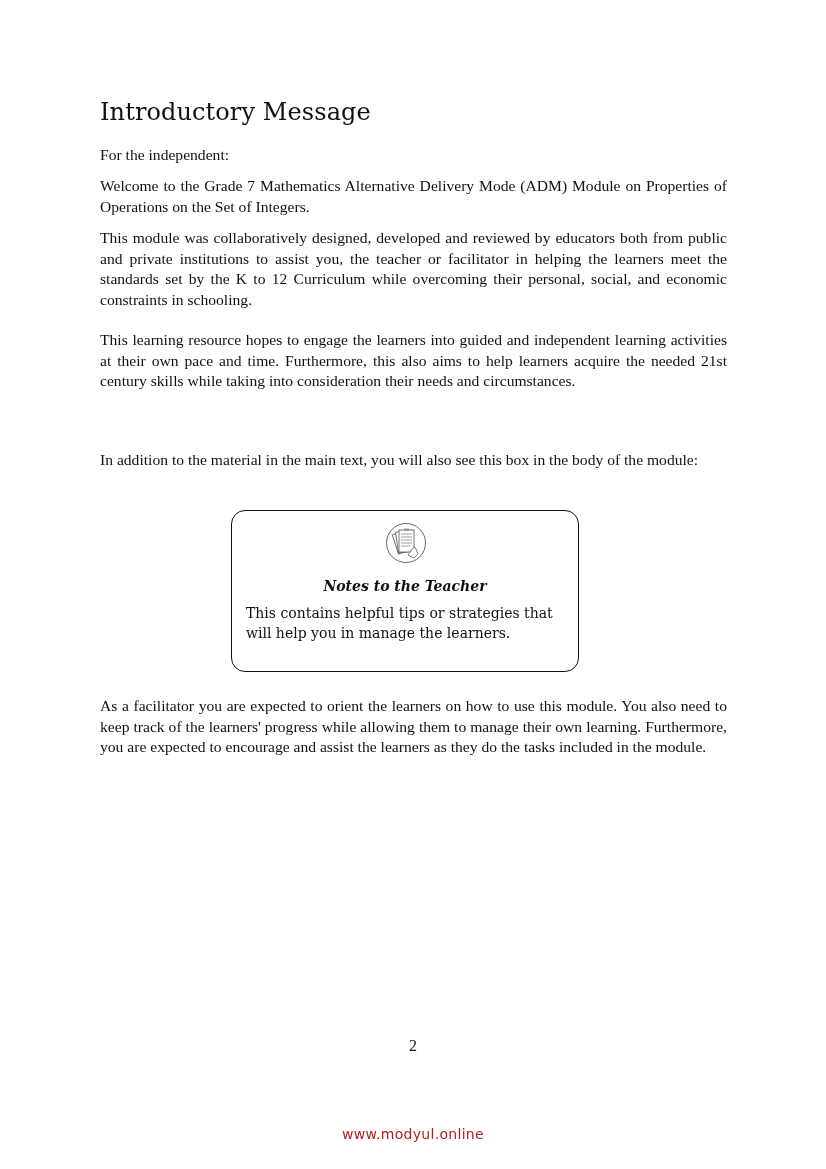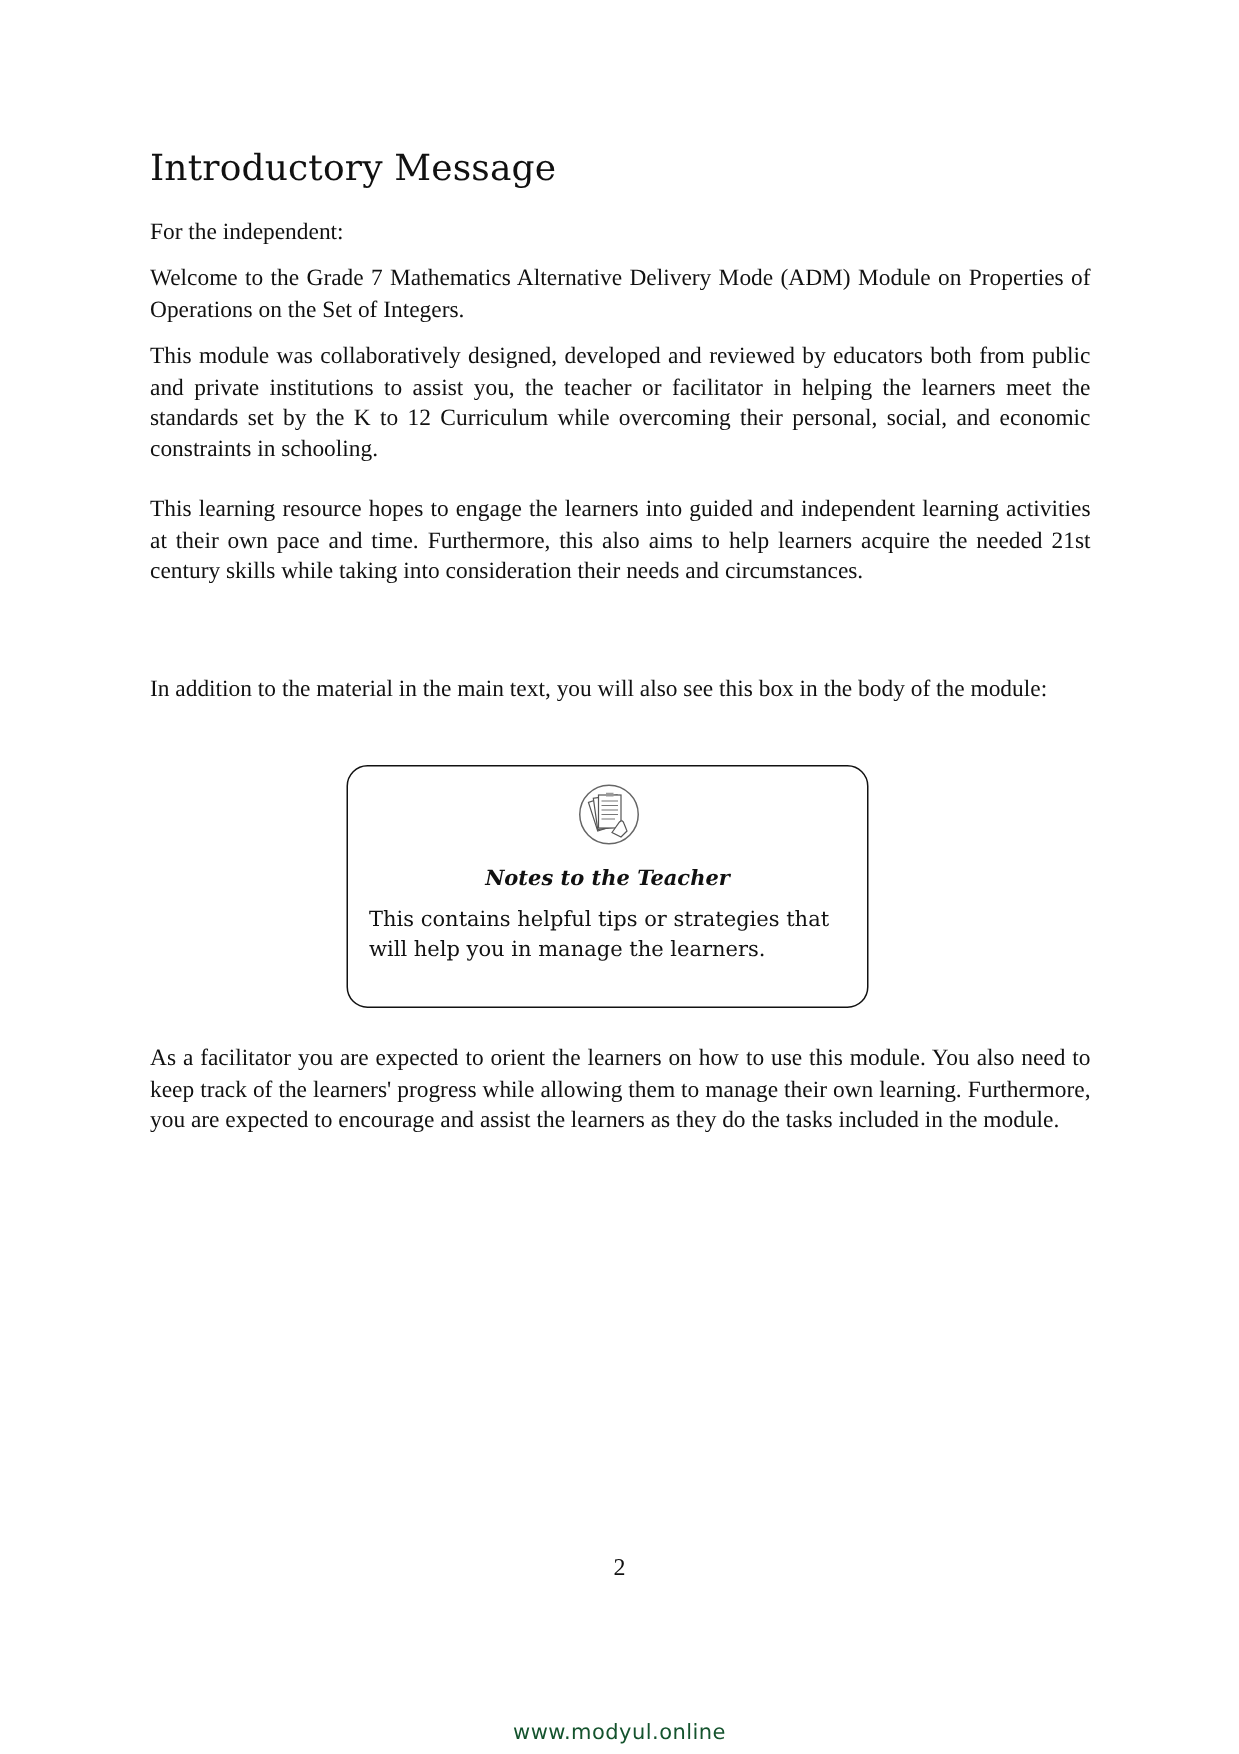--- a/index.html
+++ b/index.html
@@ -19,21 +19,21 @@
   .note-box { position: absolute; left: 231px; top: 471px; width: 348px; height: 162px;
               border: 1.4px solid #111; border-radius: 14px; box-sizing: border-box; margin-top: 39px; }
   .note-icon { position: absolute; left: 153px; top: 11px; width: 42px; height: 42px; }
   .note-title { position: absolute; left: 0; width: 100%; top: 67px; text-align: center; margin: 0;
                 font-family: "DejaVu Serif", serif; font-weight: bold; font-style: italic; font-size: 14px; }
   .note-body { position: absolute; left: 14px; top: 92px; width: 325px; margin: 0;
                font-family: "DejaVu Serif", serif; font-size: 14px; line-height: 20px; }
   .page-num { position: absolute; left: 0; width: 826px; top: 1037px; text-align: center;
               font-family: "Liberation Serif", serif; font-size: 16px; }
   .watermark { position: absolute; left: 0; width: 826px; top: 1126px; text-align: center;
-               font-family: "DejaVu Sans", sans-serif; font-size: 14px; color: #14532d; letter-spacing: 0.3px; margin-top: 21px; }
+               font-family: "DejaVu Sans", sans-serif; font-size: 14px; color: #b91c1c; letter-spacing: 0.3px; }
 </style>
 </head>
 <body>
 
 <h1 class="title">Introductory Message</h1>
 
 <p class="para p-facil">For the independent:</p>
 <p class="para p-welcome">Welcome to the Grade 7 Mathematics Alternative Delivery Mode (ADM) Module on Properties of Operations on the Set of Integers.</p>
 <p class="para p-module">This module was collaboratively designed, developed and reviewed by educators both from public and private institutions to assist you, the teacher or facilitator in helping the learners meet the standards set by the K to 12 Curriculum while overcoming their personal, social, and economic constraints in schooling.</p>
 <p class="para p-resource">This learning resource hopes to engage the learners into guided and independent learning activities at their own pace and time. Furthermore, this also aims to help learners acquire the needed 21st century skills while taking into consideration their needs and circumstances.</p>

